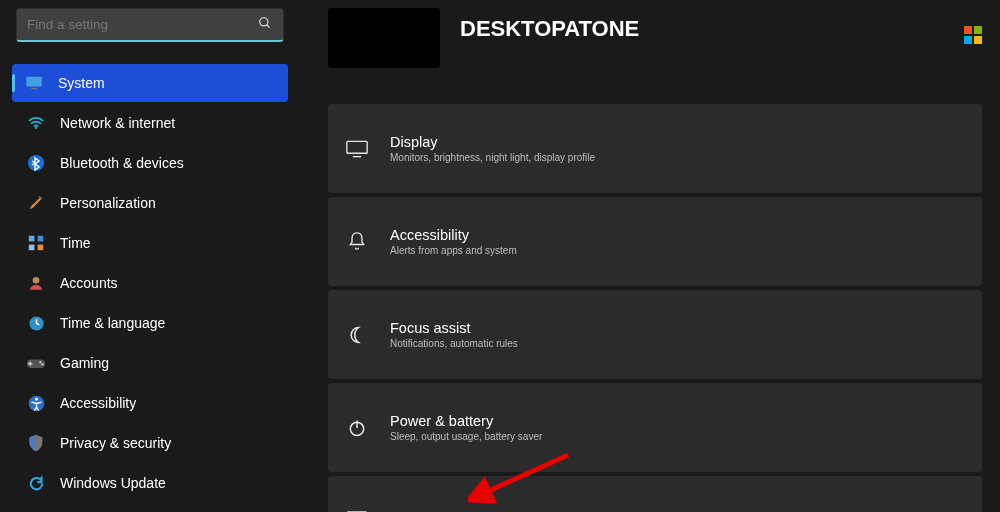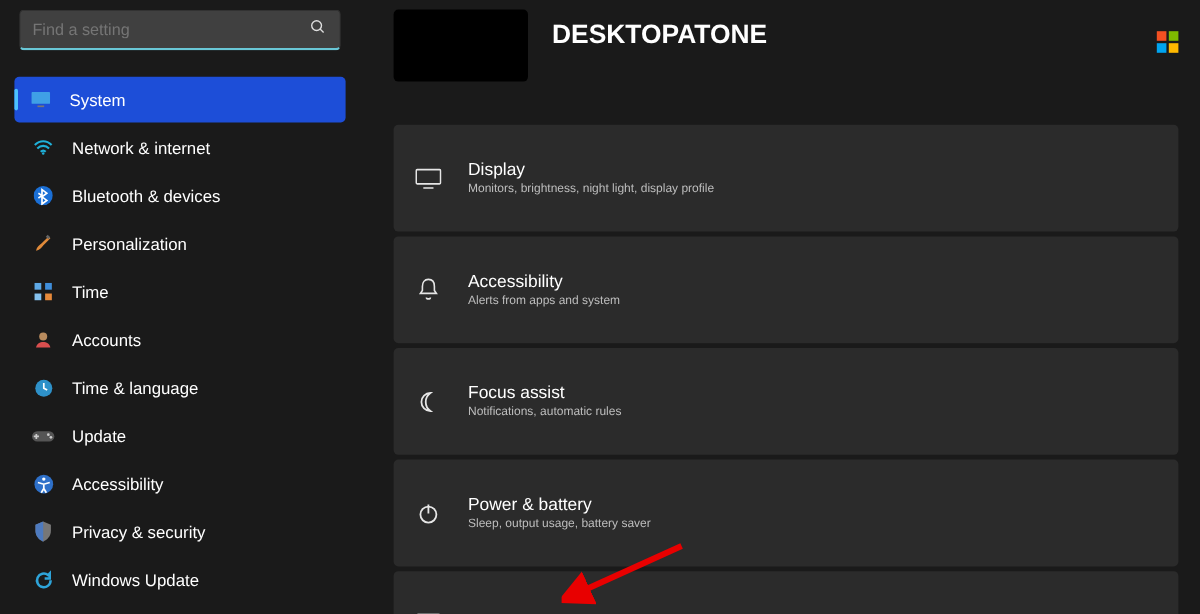--- a/index.html
+++ b/index.html
@@ -224,21 +224,21 @@
       </div>
       <div class="nav-item">
         <span class="icon">
           <svg width="20" height="14" viewBox="0 0 28 18">
             <rect x="1" y="4" width="26" height="12" rx="6" fill="#555"></rect>
             <circle cx="20" cy="8" r="1.6" fill="#ccc"></circle>
             <circle cx="23" cy="11" r="1.6" fill="#ccc"></circle>
             <path d="M6 7v6M3 10h6" stroke="#ccc" stroke-width="2"></path>
           </svg>
         </span>
-        <span>Update</span>
+        <span>Gaming</span>
       </div>
       <div class="nav-item">
         <span class="icon">
           <svg width="17" height="17" viewBox="0 0 24 24">
             <circle cx="12" cy="12" r="11" fill="#2e70c9"></circle>
             <circle cx="12" cy="6" r="2" fill="#fff"></circle>
             <path d="M5 10l7 2 7-2M12 12v5l-3 5M12 17l3 5" stroke="#fff" stroke-width="2" fill="none"></path>
           </svg>
         </span>
         <span>Accessibility</span>

